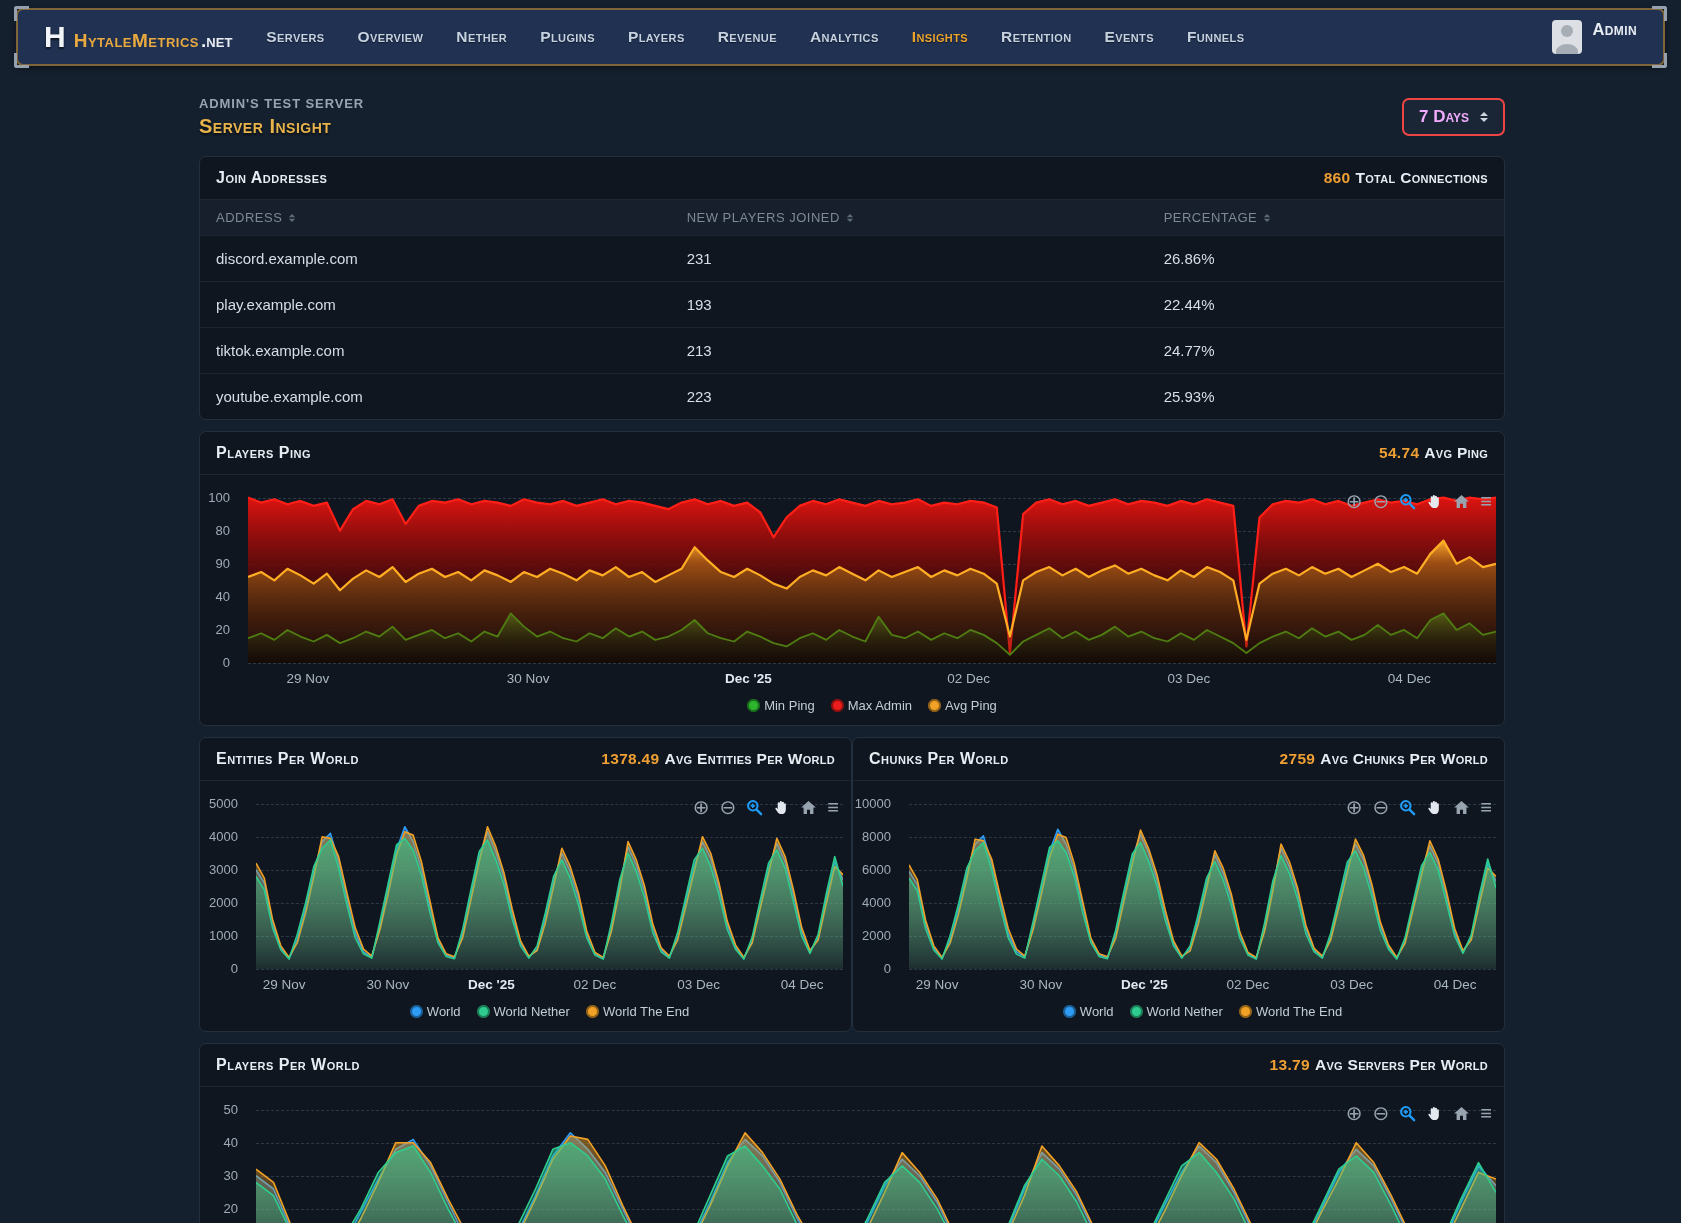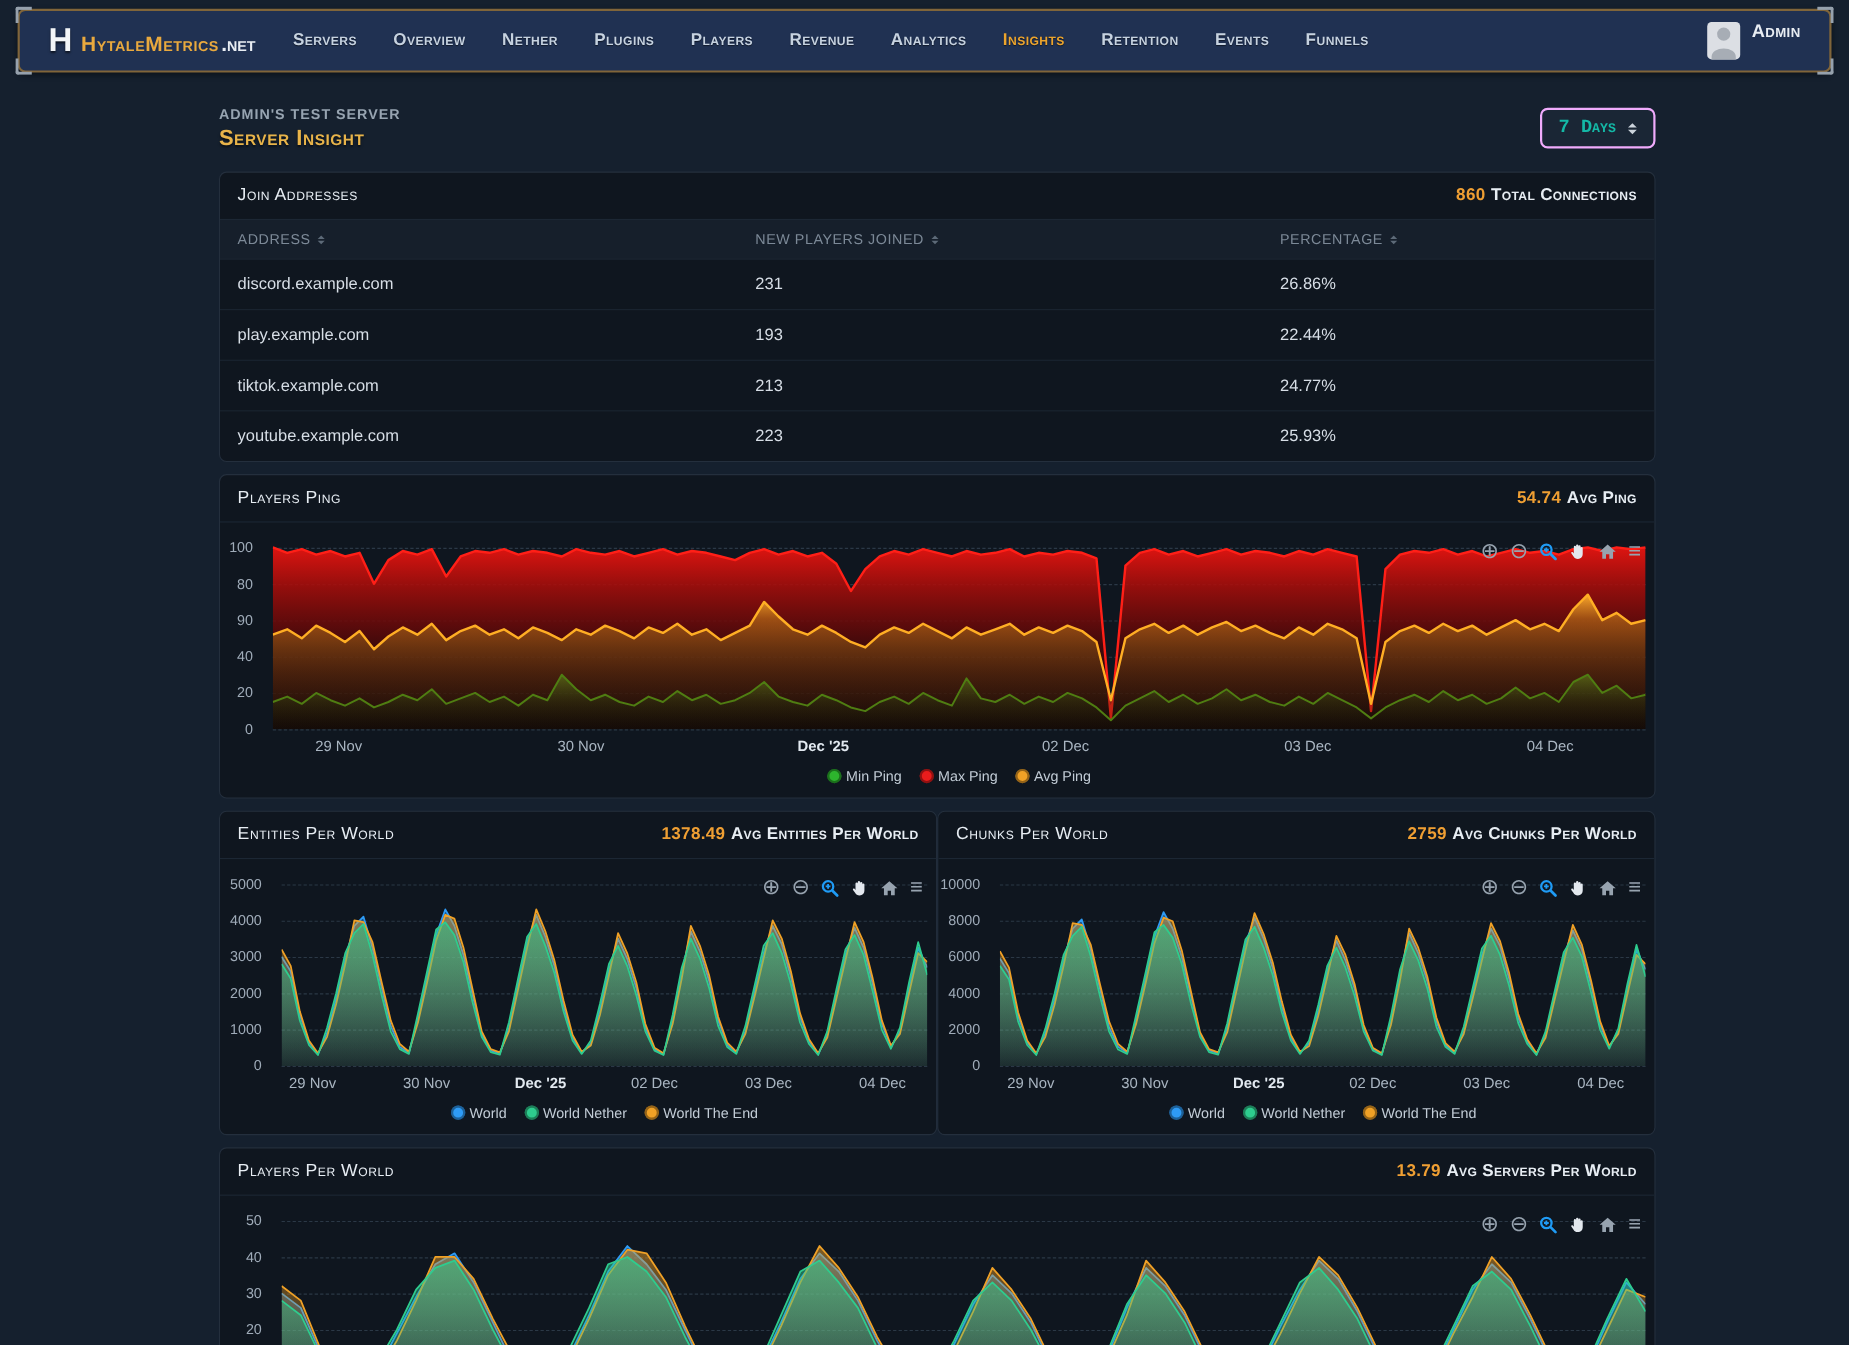--- a/index.html
+++ b/index.html
@@ -33,31 +33,31 @@
   .nav-user{display:flex;align-items:flex-start;gap:10px;cursor:pointer}
   .avatar{width:30px;height:34px;background:#dcdfe4;border-radius:4px;position:relative;overflow:hidden;flex:none}
   .av-head{position:absolute;top:5px;left:50%;transform:translateX(-50%);width:12px;height:12px;border-radius:50%;background:#a7adb5}
   .av-body{position:absolute;bottom:-5px;left:50%;transform:translateX(-50%);width:22px;height:15px;border-radius:50% 50% 0 0;background:#a7adb5}
   .user-name{font-size:16.5px;font-weight:800;color:#e8edf3;font-variant:small-caps;letter-spacing:.4px}
   
   .container{width:1306px;margin-left:199px}
   .page-head{display:flex;justify-content:space-between;align-items:flex-start;margin-top:30px}
   .eyebrow{font-size:13px;color:#97a4b1;letter-spacing:.9px;font-weight:600}
   .page-title{margin:4px 0 0 0;font-size:20px;font-weight:800;color:#e8b44a;font-variant:small-caps;letter-spacing:.5px;text-shadow:0 2px 2px rgba(0,0,0,.55)}
-  .range-btn{display:flex;align-items:center;gap:11px;padding:7px 15px;background:#1a2635;border:2px solid #f0abfc;border-radius:7px;color:#14b8a6;font-weight:800;font-size:17px;font-variant:small-caps;font-family:Liberation Mono, monospace;cursor:pointer;margin-top:2px}
+  .range-btn{display:flex;align-items:center;gap:11px;padding:7px 15px;background:#1a2635;border:2px solid #ef4444;border-radius:7px;color:#f0abfc;font-weight:800;font-size:17px;font-variant:small-caps;font-family:Liberation Sans, sans-serif;cursor:pointer;margin-top:2px}
   .carets{display:inline-flex;flex-direction:column;gap:2px}
   .carets i{display:block;width:0;height:0;border-left:4px solid transparent;border-right:4px solid transparent}
   .carets .up{border-bottom:4px solid currentColor}
   .carets .dn{border-top:4px solid currentColor}
   .range-btn .carets{color:#ccd4dc}
   
   .panel{background:#0f161f;border:1px solid #242f3d;border-radius:7px;margin-top:11px;overflow:hidden}
   .panel.first{margin-top:18px}
   .panel-head{display:flex;justify-content:space-between;align-items:center;padding:12px 16px;border-bottom:1px solid #1c2734}
-  .panel-title{margin:0;font-size:16px;font-weight:400;color:#e7edf3;font-variant:small-caps;letter-spacing:.5px}
+  .panel-title{margin:0;font-size:16px;font-weight:700;color:#e7edf3;font-variant:small-caps;letter-spacing:.5px}
   .panel-stat{font-size:15.5px;font-weight:800;font-variant:small-caps;color:#e7edf3;letter-spacing:.3px}
   .panel-stat .gold{color:#ef9f33;margin-right:5px}
   
   .thead{display:grid;grid-template-columns:37% 37.5% 25.5%;background:#161f2b;padding:10px 16px;border-bottom:1px solid #1b2531}
   .th{display:flex;align-items:center;gap:6px;font-size:13px;color:#7c8997;letter-spacing:.5px;cursor:pointer}
   .th .carets{color:#5d6a78;transform:scale(.8)}
   .trow{display:grid;grid-template-columns:37% 37.5% 25.5%;padding:14px 16px;font-size:15px;color:#d7dee6;border-top:1px solid #1b2531}
   .trow:first-child{border-top:none}
   
   .two-col{display:grid;grid-template-columns:1fr 1fr;}
@@ -267,21 +267,21 @@
           <span class="xtick" style="left: 75.4%;">03 Dec</span>
           <span class="xtick" style="left: 93.05%;">04 Dec</span>
         </div>
       <div class="legend">
           <span class="lg-item">
             <span class="lg-dot" style="background: rgb(45, 181, 45);"></span>
             <span class="lg-label">Min Ping</span>
           </span>
           <span class="lg-item">
             <span class="lg-dot" style="background: rgb(234, 28, 28);"></span>
-            <span class="lg-label">Max Ping</span>
+            <span class="lg-label">Max Admin</span>
           </span>
           <span class="lg-item">
             <span class="lg-dot" style="background: rgb(240, 161, 38);"></span>
             <span class="lg-label">Avg Ping</span>
           </span>
         </div>
     </div>
   </section>
 
   <div class="two-col">

